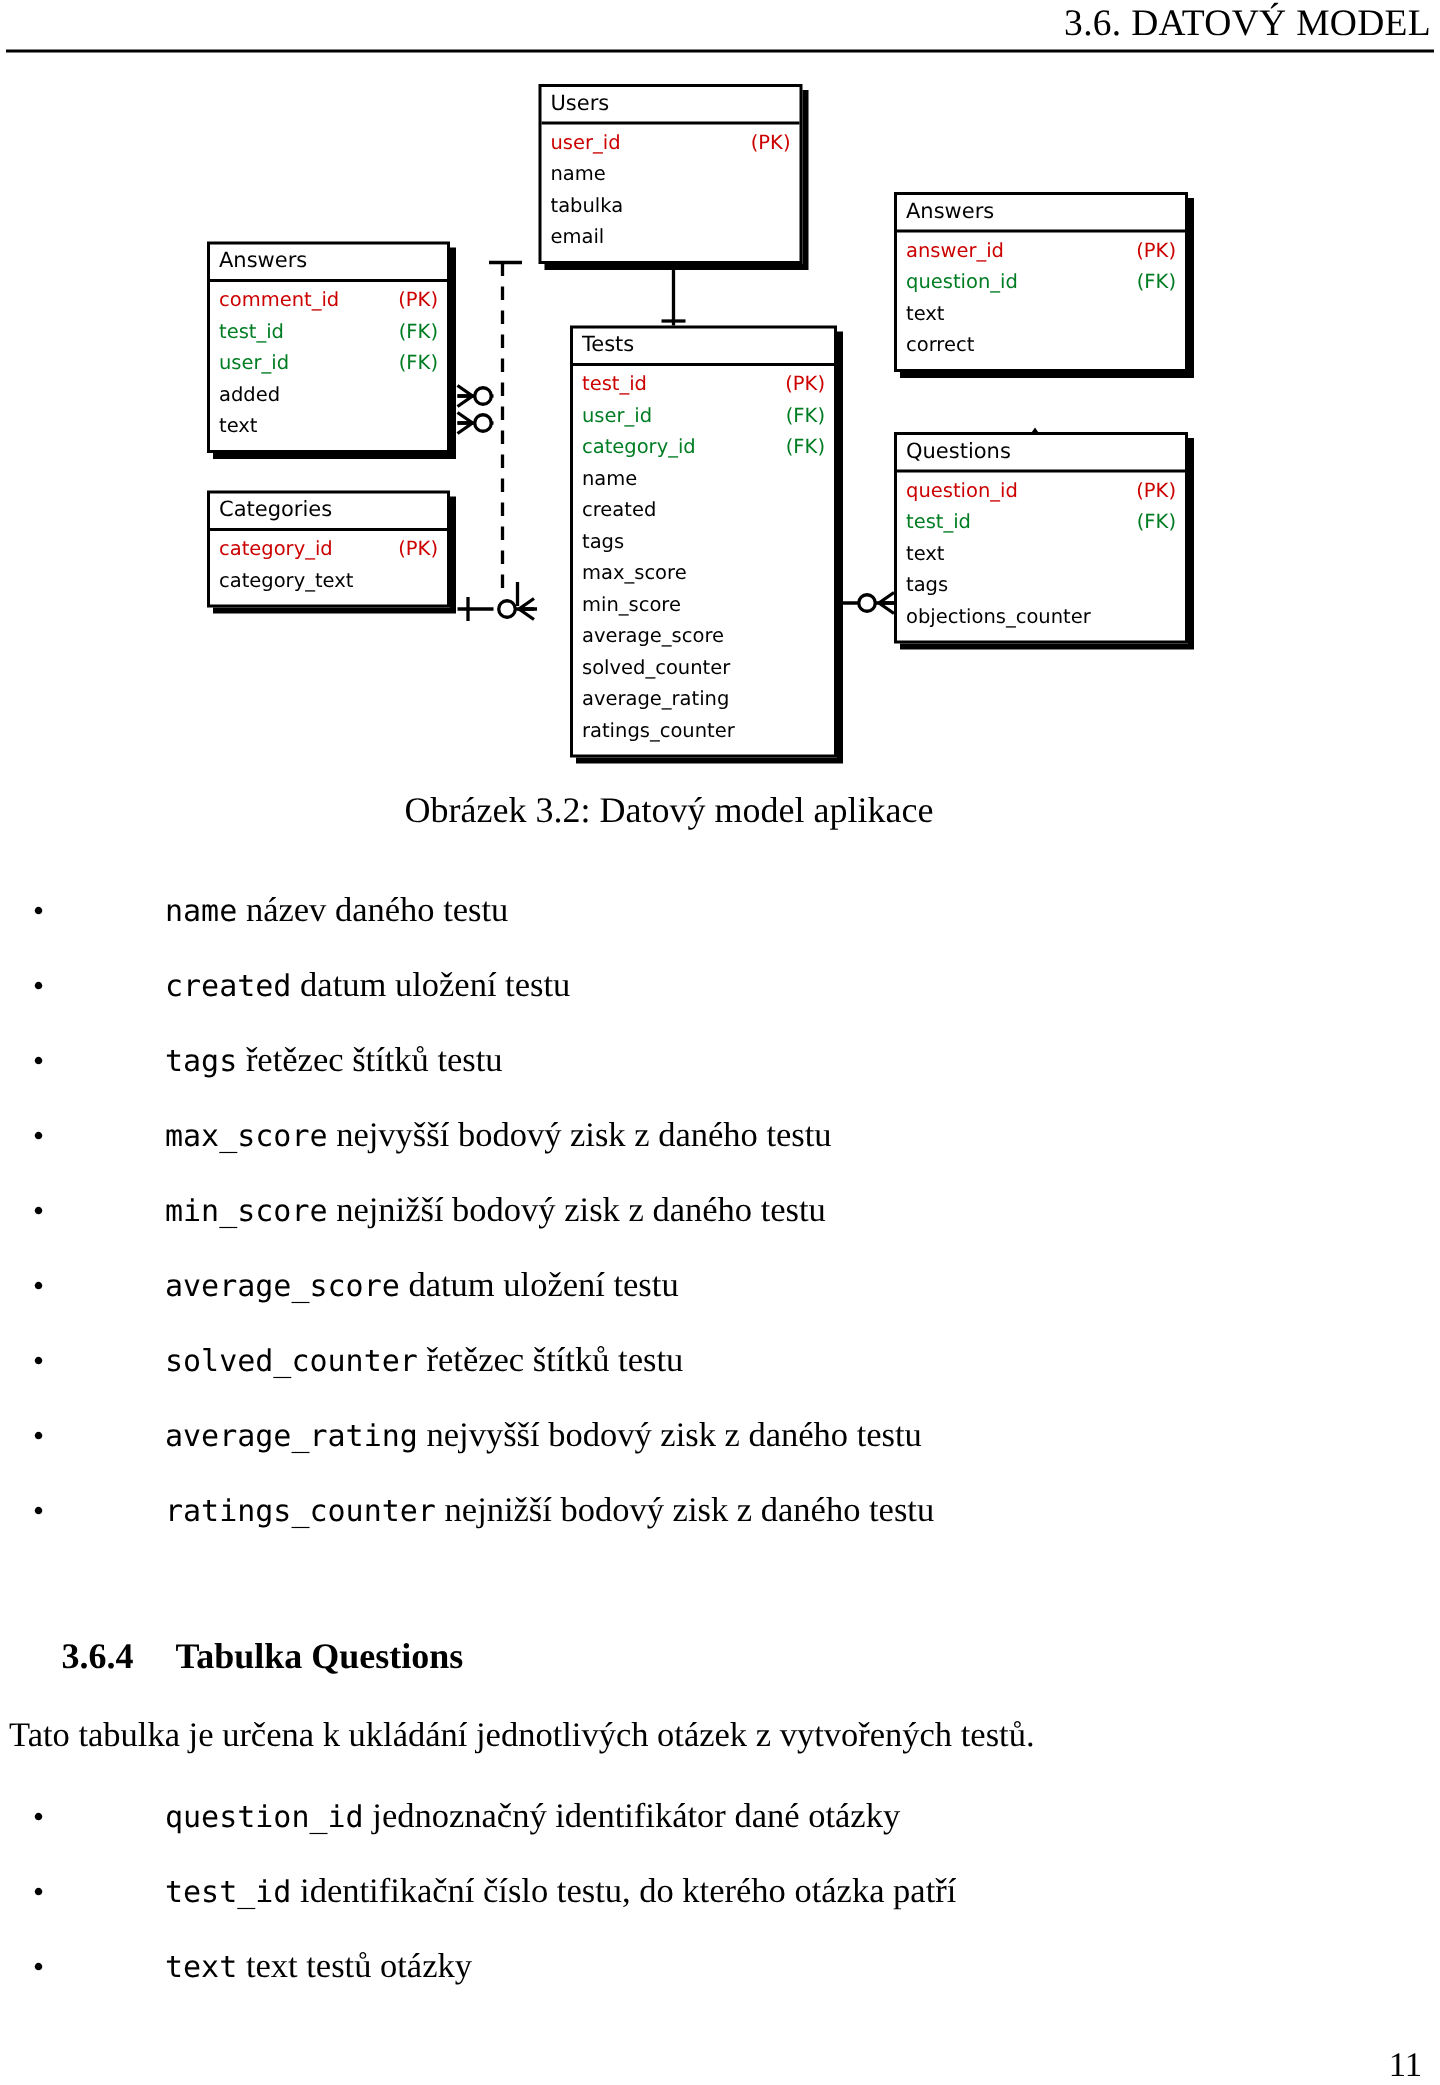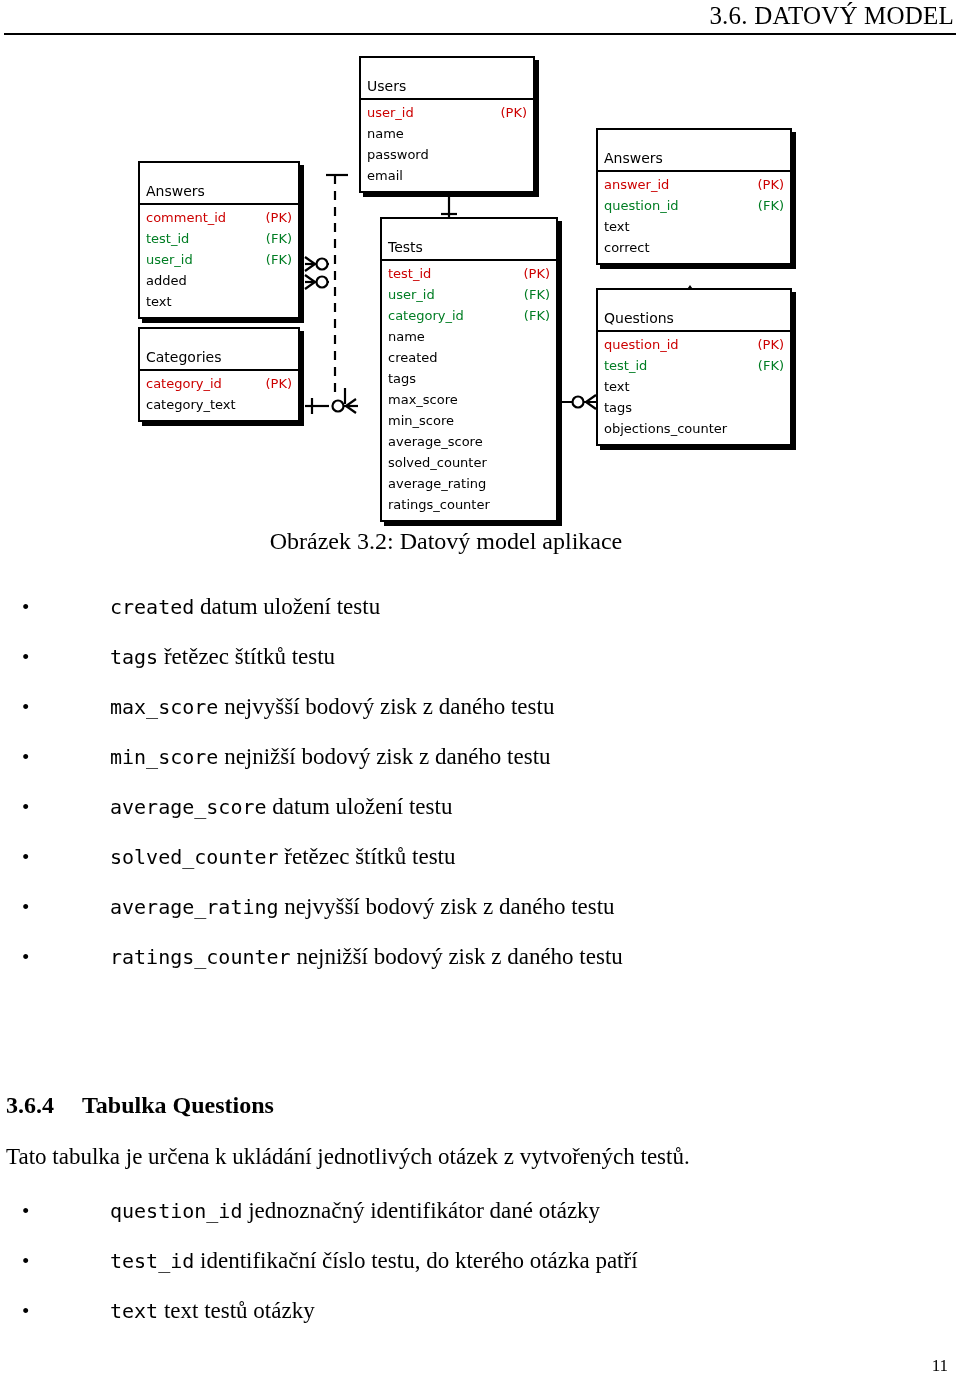--- a/index.html
+++ b/index.html
@@ -63,21 +63,21 @@
     background: #ffffff;
     border: 2px solid #000000;
     box-shadow: 4px 4px 0 0 #000000;
     box-sizing: border-box;
     font-family: "DejaVu Sans", "Liberation Sans", sans-serif;
     font-size: 13px;
     line-height: 21px;
     z-index: 5;
   }
   .entity-title {
-    padding: 18px 6px 2px 6px;
+    padding: 1px 6px 2px 6px;
     border-bottom: 2px solid #000000;
     font-size: 14px;
     line-height: 20px;
     white-space: nowrap;
     color: #000000;
   }
   .entity-fields {
     padding: 2px 6px 5px 6px;
   }
   .field {
@@ -134,43 +134,43 @@
   .desc { font-family: "Liberation Serif", "DejaVu Serif", serif; }
 
   .section-heading {
     position: absolute;
     left: 6px;
     top: 1092px;
     font-size: 24px;
     font-weight: bold;
     white-space: nowrap;
   }
-  .section-heading .num { display: inline-block; min-width: 76px; }
+  .section-heading .num { display: inline-block; min-width: 76px; margin-left: 35px; }
 
   .para {
     position: absolute;
     left: 6px;
     top: 1142px;
     font-size: 23px;
     line-height: 30px;
     white-space: nowrap;
   }
 
   .bullet-list-2 {
     position: absolute;
     left: 0;
     top: 1196px;
     width: 960px;
   }
 
   .page-number {
     position: absolute;
     right: 12px;
-    bottom: 14px;
-    font-size: 17px;
+    bottom: 0;
+    font-size: 23px;
   }
 </style>
 </head>
 <body>
 
 <div class="page-header">
   <div class="header-title">3.6. DATOVÝ MODEL</div>
   <div class="header-rule"></div>
 </div>
 
@@ -228,21 +228,21 @@
     <div class="entity-fields">
       <div class="field pk">
         <span class="fname">user_id</span>
         <span class="fkey">(PK)</span>
       </div>
       <div class="field plain">
         <span class="fname">name</span>
         <span class="fkey"></span>
       </div>
       <div class="field plain">
-        <span class="fname">password</span>
+        <span class="fname">tabulka</span>
         <span class="fkey"></span>
       </div>
       <div class="field plain">
         <span class="fname">email</span>
         <span class="fkey"></span>
       </div>
     </div>
   </div>
 
   <div class="entity" style="left:138px; top:119px; width:162px;">
@@ -384,20 +384,24 @@
         <span class="fname">objections_counter</span>
         <span class="fkey"></span>
       </div>
     </div>
   </div>
 </div>
 
 <div class="caption">Obrázek 3.2: Datový model aplikace</div>
 
 <div class="bullet-list">
+  <div class="bullet">
+    <span class="code">name</span>
+    <span class="desc">název daného testu</span>
+  </div>
   <div class="bullet">
     <span class="code">created</span>
     <span class="desc">datum uložení testu</span>
   </div>
   <div class="bullet">
     <span class="code">tags</span>
     <span class="desc">řetězec štítků testu</span>
   </div>
   <div class="bullet">
     <span class="code">max_score</span>

